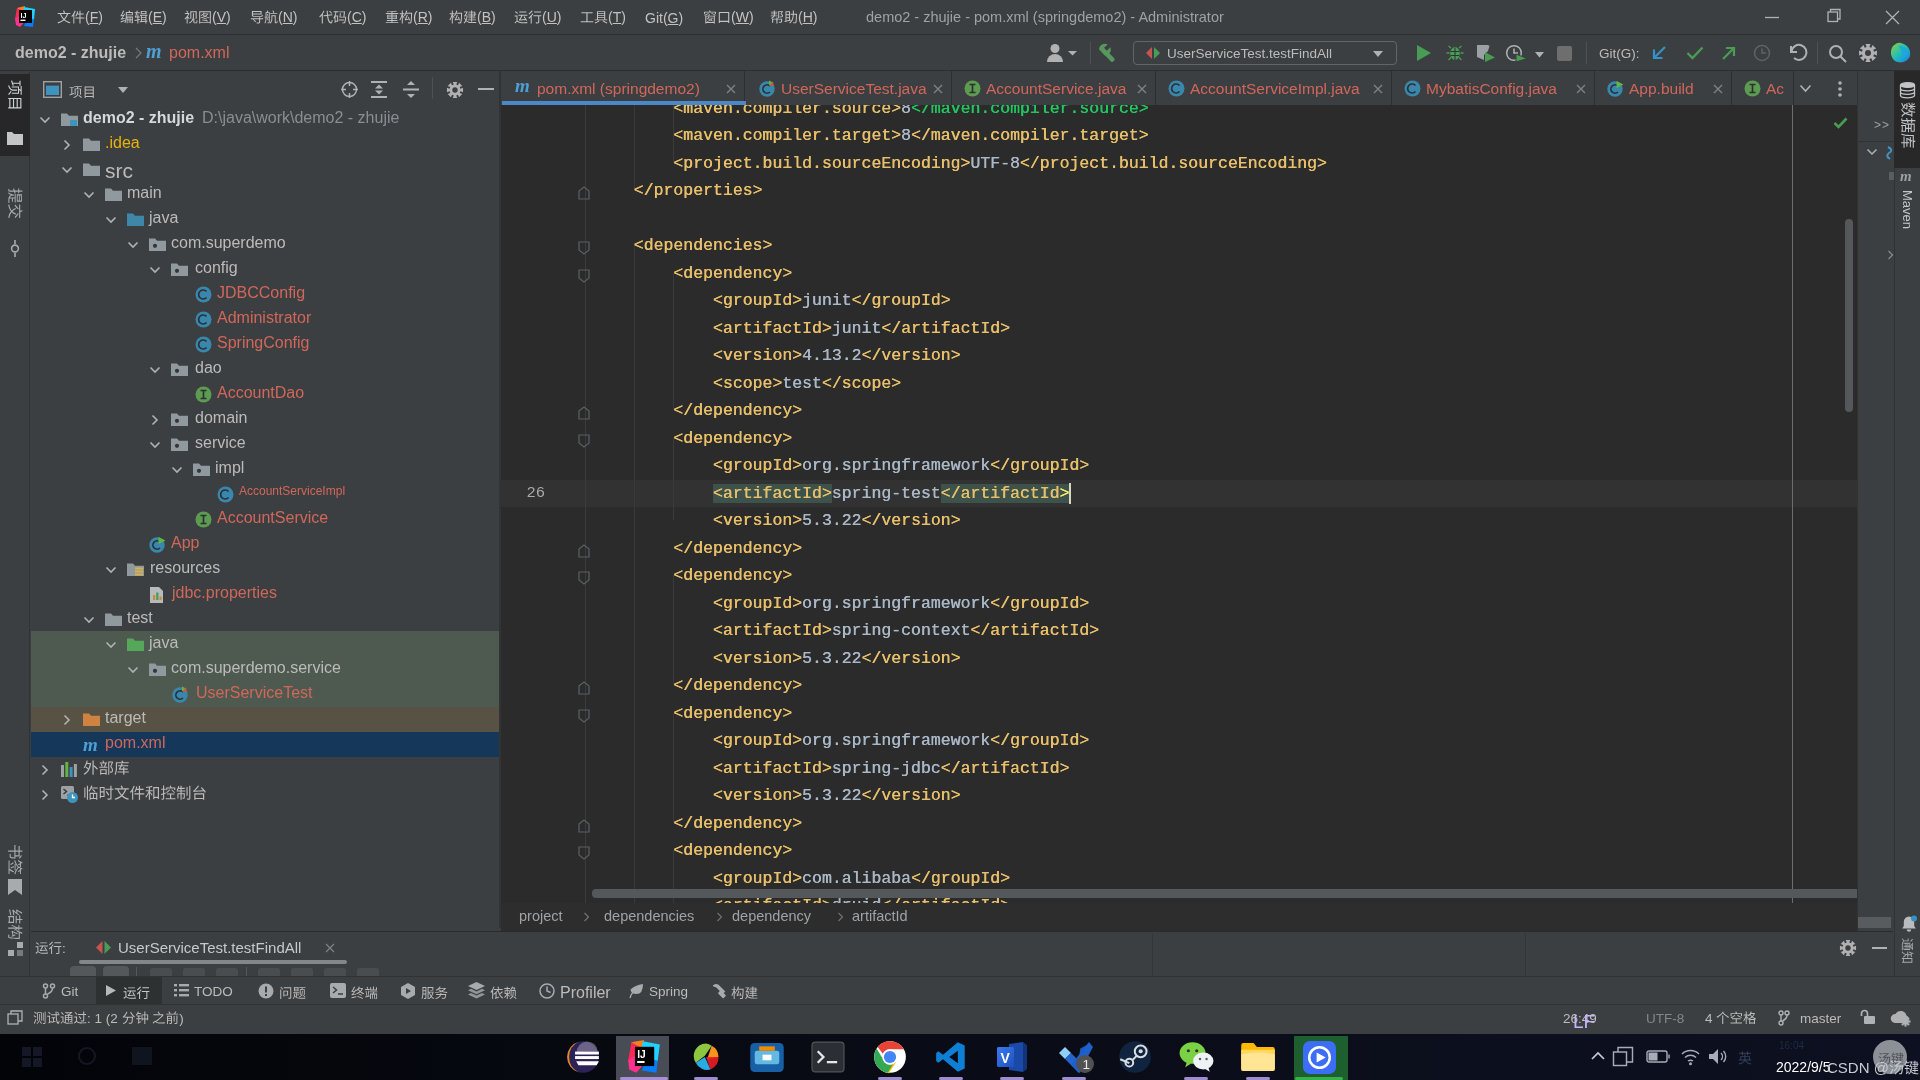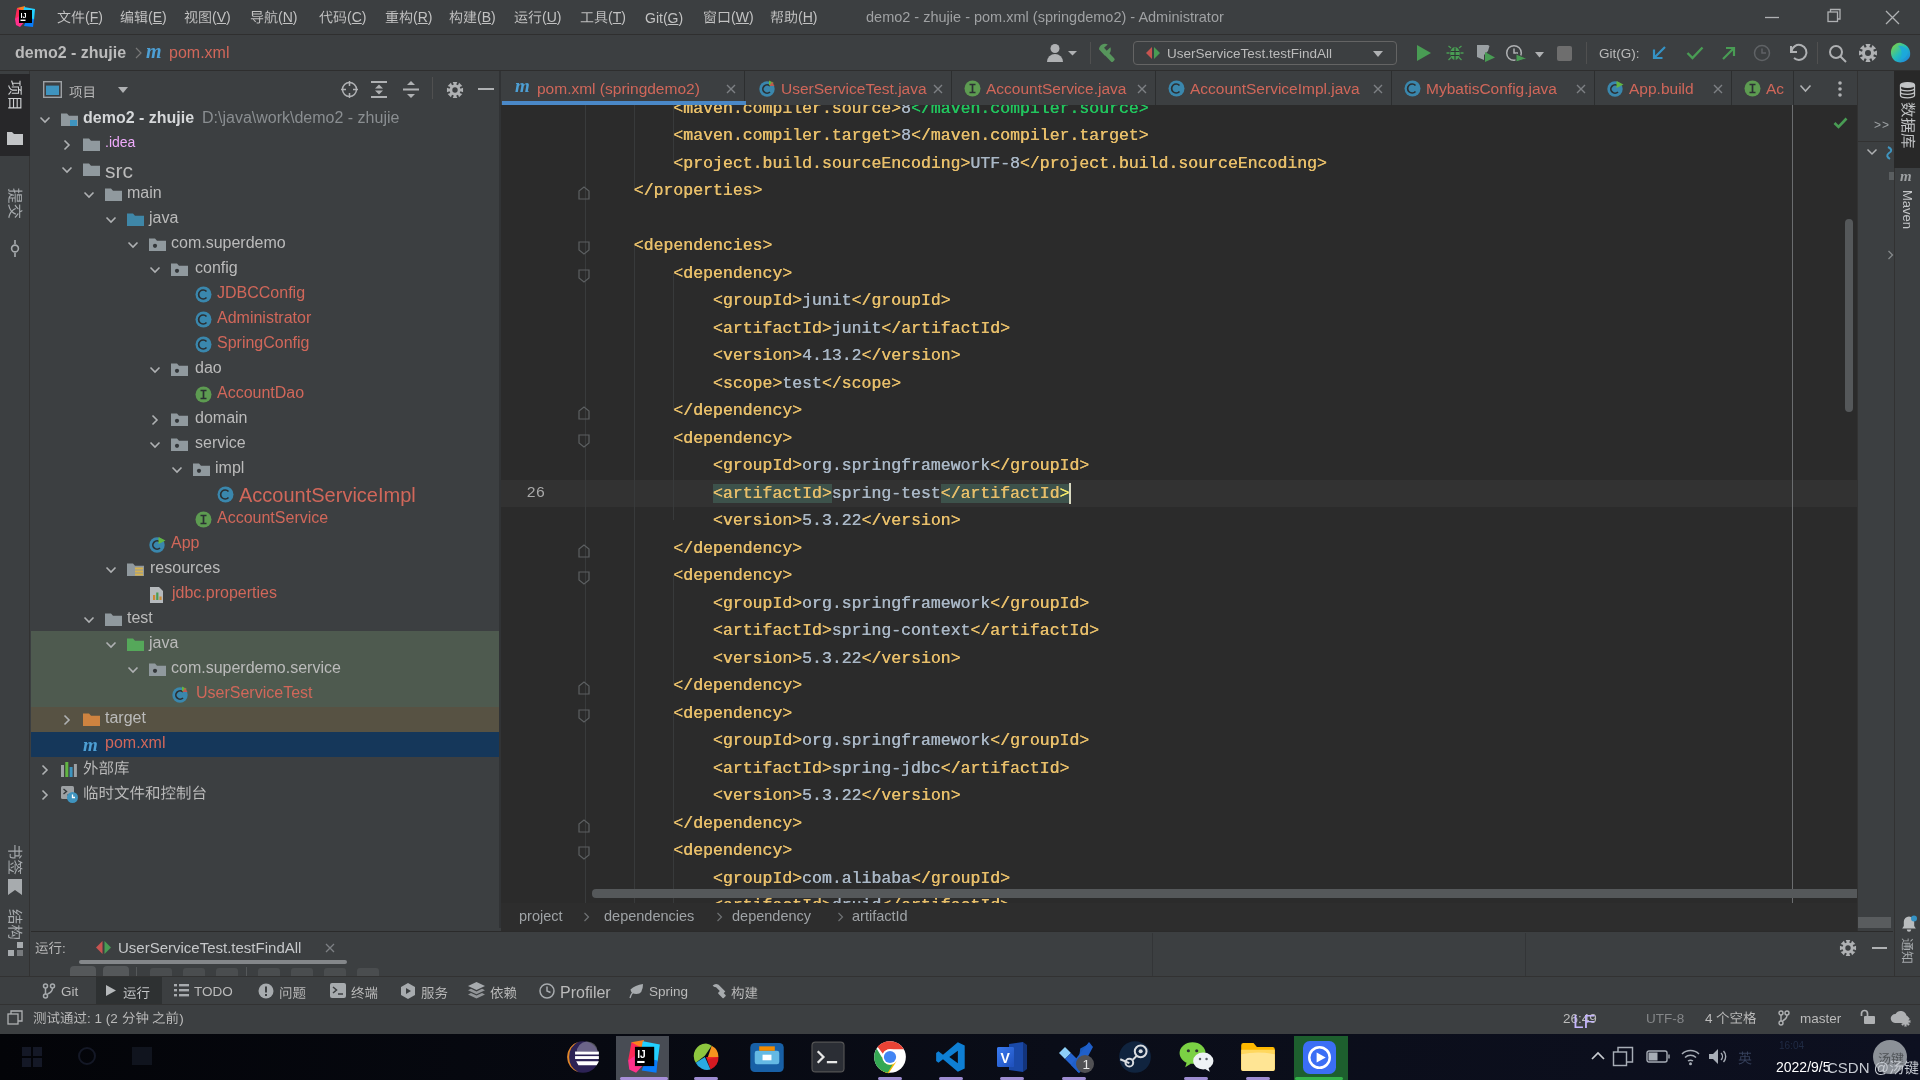--- a/index.html
+++ b/index.html
@@ -234,21 +234,21 @@
       <rect x="9" y="8" width="7" height="6" fill="#3f94bf"></rect>
     </svg>
     <div class="ab" style="left:83px;top:109.1px;font-size:16px;color:#d5d7d9;font-weight:bold;white-space:pre">demo2 - zhujie</div>
     <div class="ab" style="left:202px;top:109.1px;font-size:16px;color:#8a8e91;white-space:pre">D:\java\work\demo2 - zhujie</div>
     <svg class="ab" style="left:63px;top:138.5px" width="8" height="12" viewBox="0 0 8 12">
       <path d="M1.5 1.5 L6 6 L1.5 10.5" fill="none" stroke="#afb1b3" stroke-width="1.6"></path>
     </svg>
     <svg class="ab" style="left:83px;top:137.0px" width="17" height="14" viewBox="0 0 17 14">
       <path d="M0 1.5 h6 l2 2.2 h9 v10.3 h-17 z" fill="#90999e"></path>
     </svg>
-    <div class="ab" style="left:105px;top:134.1px;font-size:14px;color:#f0abfc;white-space:pre">.idea</div>
+    <div class="ab" style="left:105px;top:134.1px;font-size:16px;color:#eab308;white-space:pre">.idea</div>
     <svg class="ab" style="left:61px;top:165.5px" width="12" height="8" viewBox="0 0 12 8">
       <path d="M1.5 1.5 L6 6 L10.5 1.5" fill="none" stroke="#afb1b3" stroke-width="1.6"></path>
     </svg>
     <svg class="ab" style="left:83px;top:162.0px" width="17" height="14" viewBox="0 0 17 14">
       <path d="M0 1.5 h6 l2 2.2 h9 v10.3 h-17 z" fill="#90999e"></path>
     </svg>
     <div class="ab" style="left:105px;top:159.1px;font-size:21px;color:#bbbbbb;white-space:pre">src</div>
     <svg class="ab" style="left:83px;top:190.5px" width="12" height="8" viewBox="0 0 12 8">
       <path d="M1.5 1.5 L6 6 L10.5 1.5" fill="none" stroke="#afb1b3" stroke-width="1.6"></path>
     </svg>
@@ -328,21 +328,21 @@
     </svg>
     <svg class="ab" style="left:193px;top:462.0px" width="17" height="14" viewBox="0 0 17 14">
       <path d="M0 1.5 h6 l2 2.2 h9 v10.3 h-17 z" fill="#90999e"></path>
       <circle cx="6" cy="8.8" r="2.1" fill="#33373a"></circle>
     </svg>
     <div class="ab" style="left:215px;top:459.1px;font-size:16px;color:#bbbbbb;white-space:pre">impl</div>
     <svg class="ab" style="left:217px;top:485.5px" width="17" height="17" viewBox="0 0 17 17">
       <circle cx="8.5" cy="8.5" r="8" fill="#3a87ad"></circle>
       <path d="M11.5 5.5 a4.5 4.5 0 1 0 0 6" fill="none" stroke="#2b3033" stroke-width="1.7"></path>
     </svg>
-    <div class="ab" style="left:239px;top:484.1px;font-size:20px;color:#d1675a;white-space:pre">AccountServiceImpl</div>
+    <div class="ab" style="left:239px;top:484.1px;font-size:12px;color:#d1675a;white-space:pre">AccountServiceImpl</div>
     <svg class="ab" style="left:195px;top:510.5px" width="17" height="17" viewBox="0 0 17 17">
       <circle cx="8.5" cy="8.5" r="8" fill="#5d9b51"></circle>
       <path d="M5.5 4.5 h6 M5.5 12.5 h6 M8.5 4.5 v8" fill="none" stroke="#2b3033" stroke-width="1.7"></path>
     </svg>
     <div class="ab" style="left:217px;top:509.1px;font-size:16px;color:#d1675a;white-space:pre">AccountService</div>
     <svg class="ab" style="left:149px;top:535.5px" width="17" height="17" viewBox="0 0 17 17">
       <circle cx="8" cy="9" r="7.7" fill="#3a87ad"></circle>
       <path d="M11 6 a4.2 4.2 0 1 0 0 6" fill="none" stroke="#2b3033" stroke-width="1.7"></path>
       <path d="M9.5 1 L16.5 4.5 L9.5 8 Z" fill="#62b543"></path>
     </svg>

